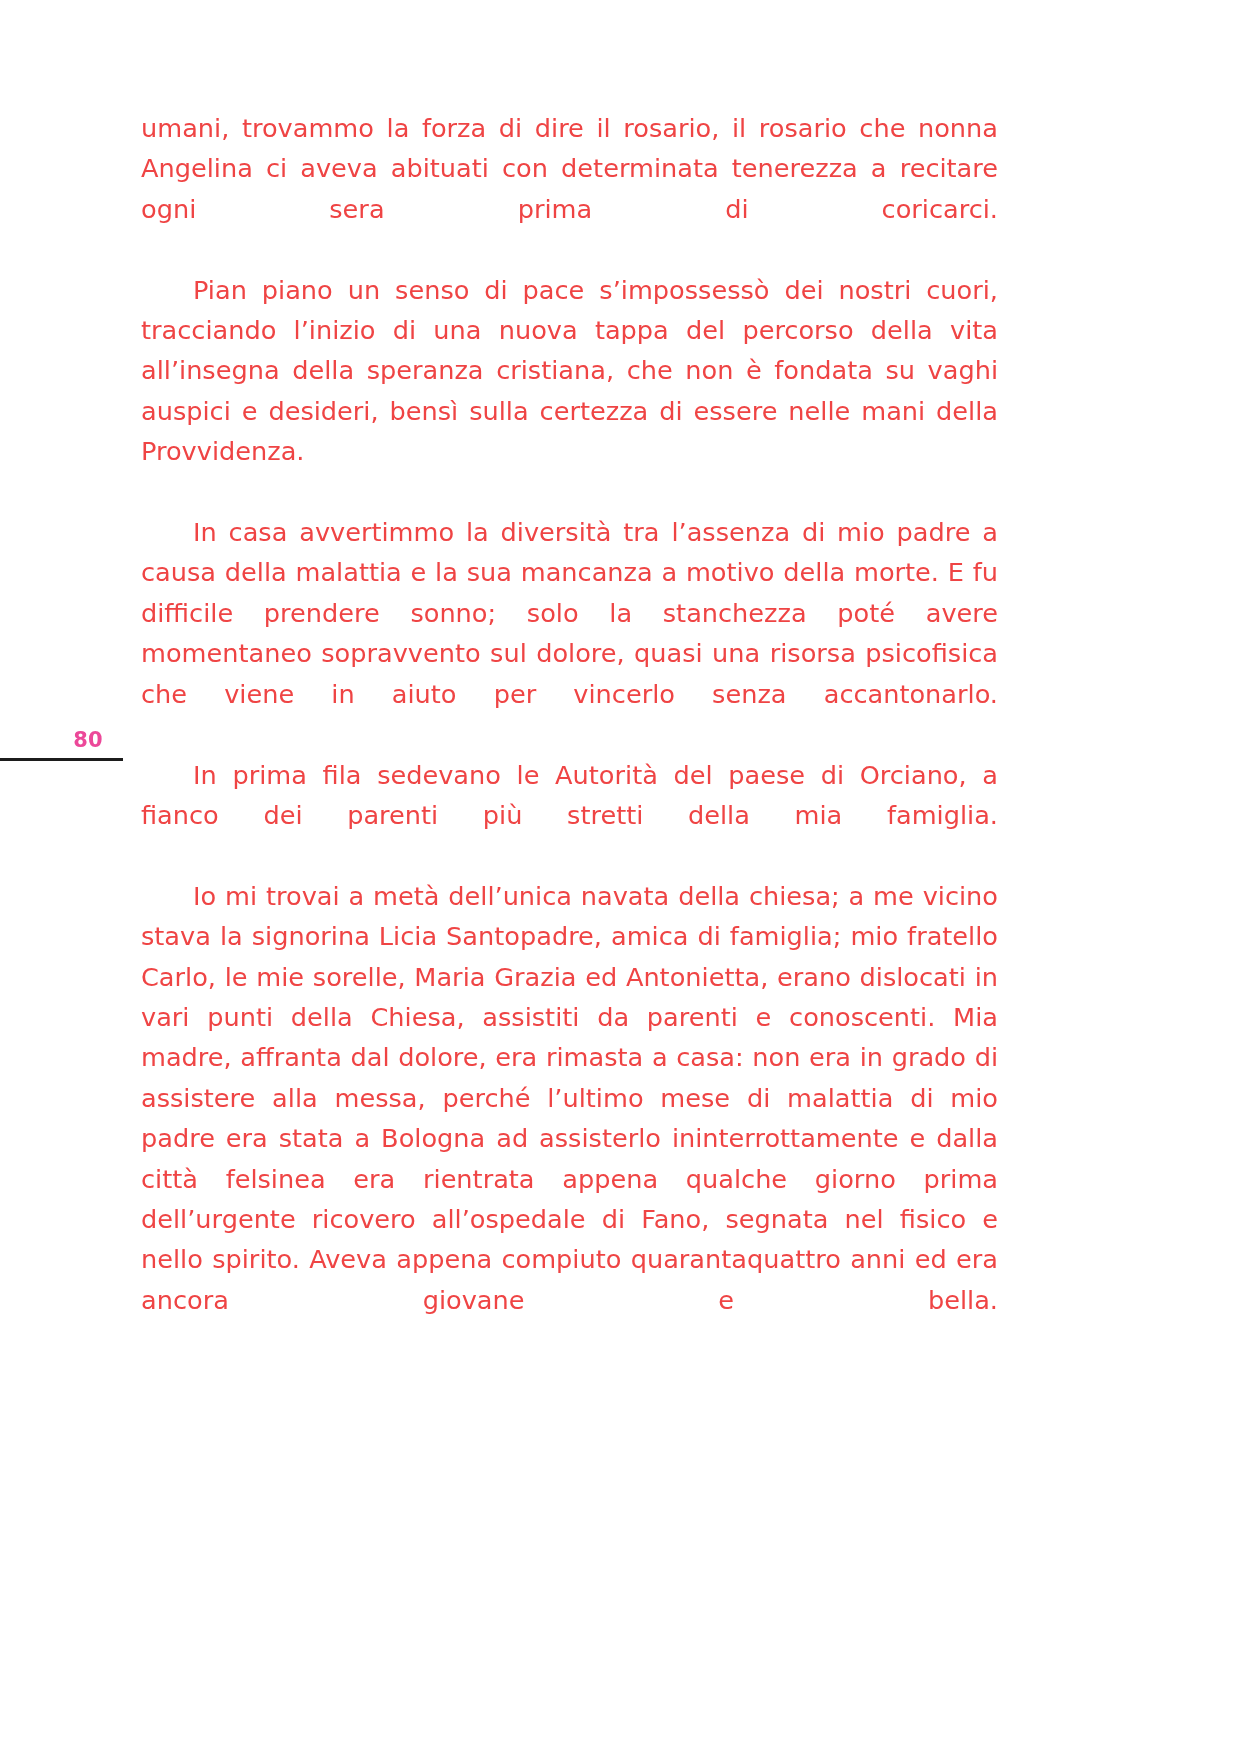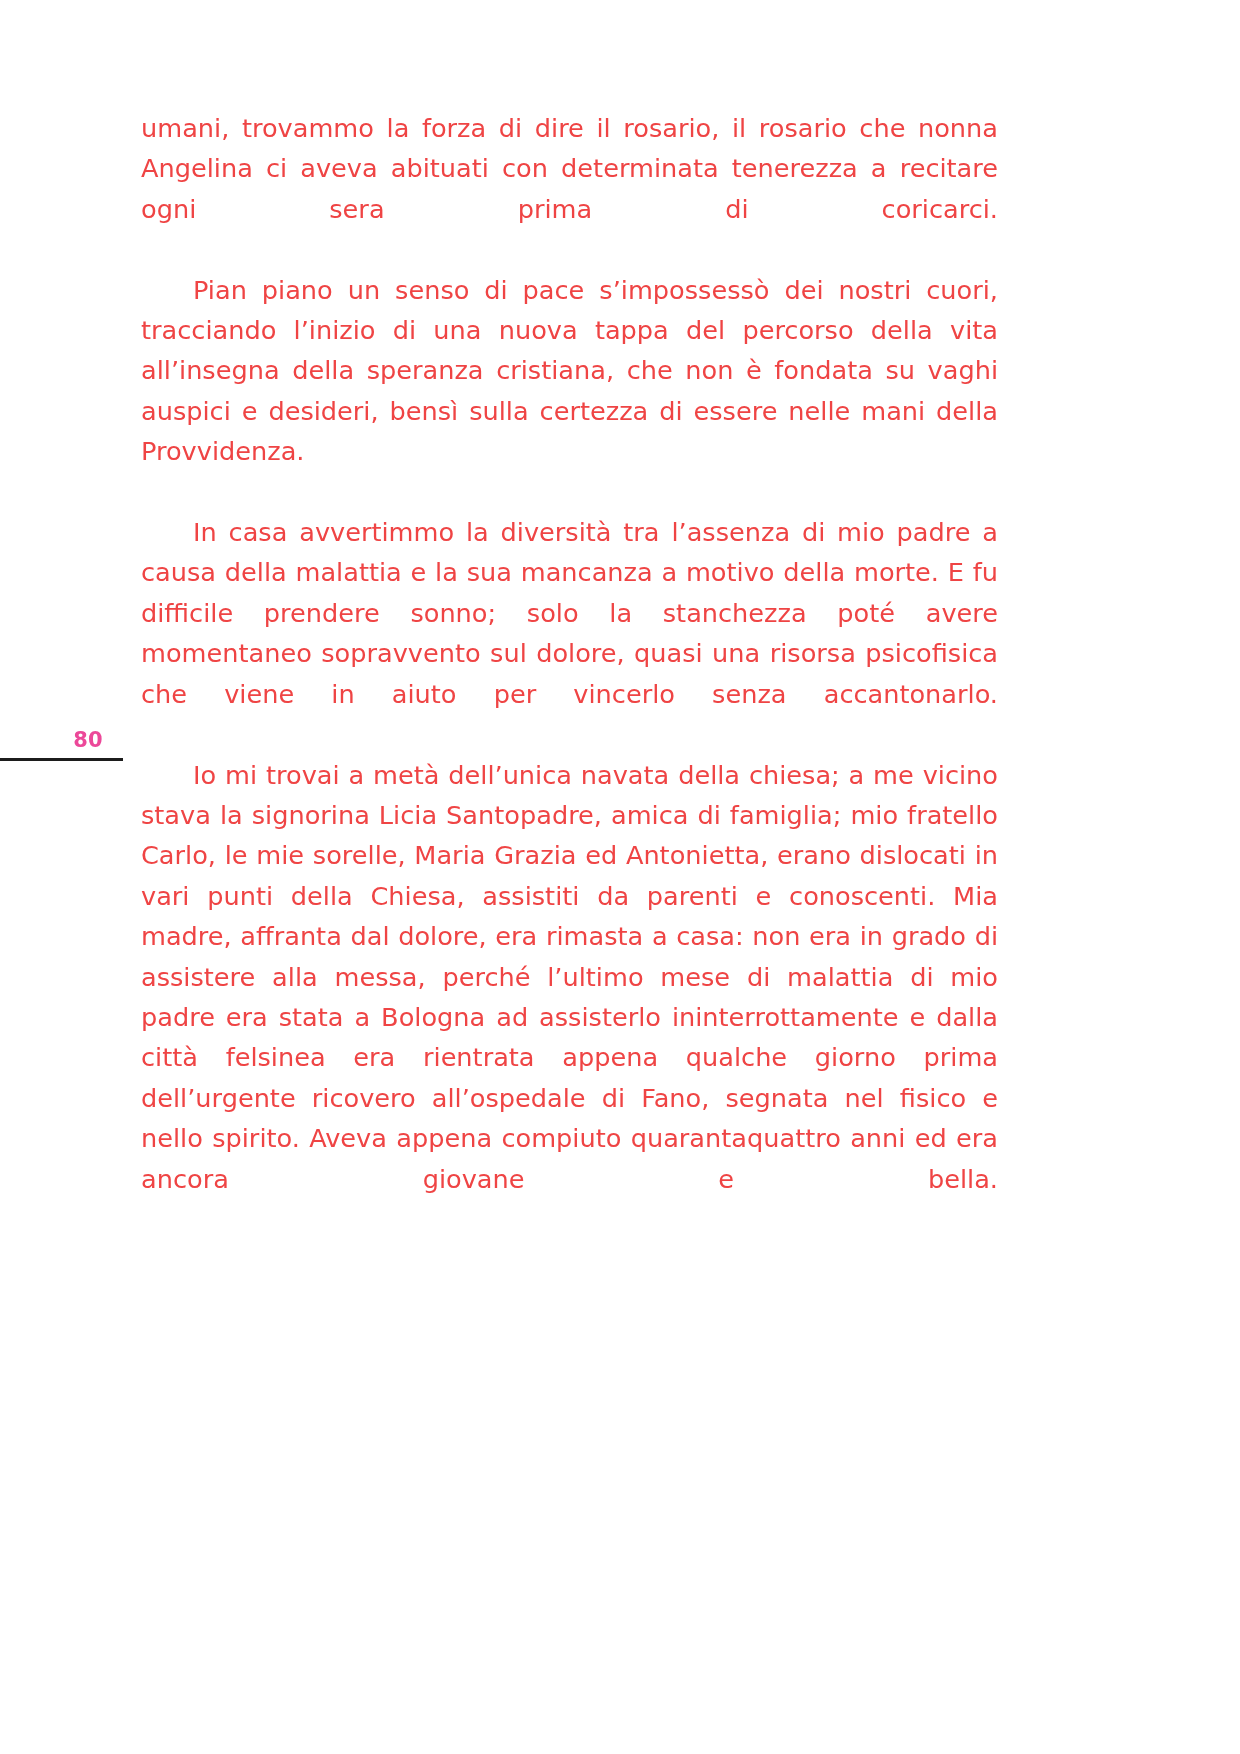--- a/index.html
+++ b/index.html
@@ -99,19 +99,22 @@
     <p class="para indent">
       <span>Pian piano un senso di pace s’impossessò dei nostri cuori, tracciando l’inizio di una nuova tappa del percorso della vita all’insegna della speranza cristiana, che non è fondata su vaghi auspici e desideri, bensì sulla certezza di essere nelle mani della Provvidenza.</span>
     </p>
 
 
     <p class="para indent">
       <span>In casa avvertimmo la diversità tra l’assenza di mio padre a causa della malattia e la sua mancanza a motivo della morte. E fu difficile prendere sonno; solo la stanchezza poté avere momentaneo sopravvento sul dolore, quasi una risorsa psicofisica che viene in aiuto per vincerlo senza accantonarlo.</span>
     </p>
 
 
+    <p class="para indent">
+      <span>In prima fila sedevano le Autorità del paese di Orciano, a fianco dei parenti più stretti della mia famiglia.</span>
+    </p>
 
     <p class="para indent">
       <span>Io mi trovai a metà dell’unica navata della chiesa; a me vicino stava la signorina Licia Santopadre, amica di famiglia; mio fratello Carlo, le mie sorelle, Maria Grazia ed Antonietta, erano dislocati in vari punti della Chiesa, assistiti da parenti e conoscenti. Mia madre, affranta dal dolore, era rimasta a casa: non era in grado di assistere alla messa, perché l’ultimo mese di malattia di mio padre era stata a Bologna ad assisterlo ininterrottamente e dalla città felsinea era rientrata appena qualche giorno prima dell’urgente ricovero all’ospedale di Fano, segnata nel fisico e nello spirito. Aveva appena compiuto quarantaquattro anni ed era ancora giovane e bella.</span>
     </p>
 
   </div>
 </div>
 
 </body></html>

